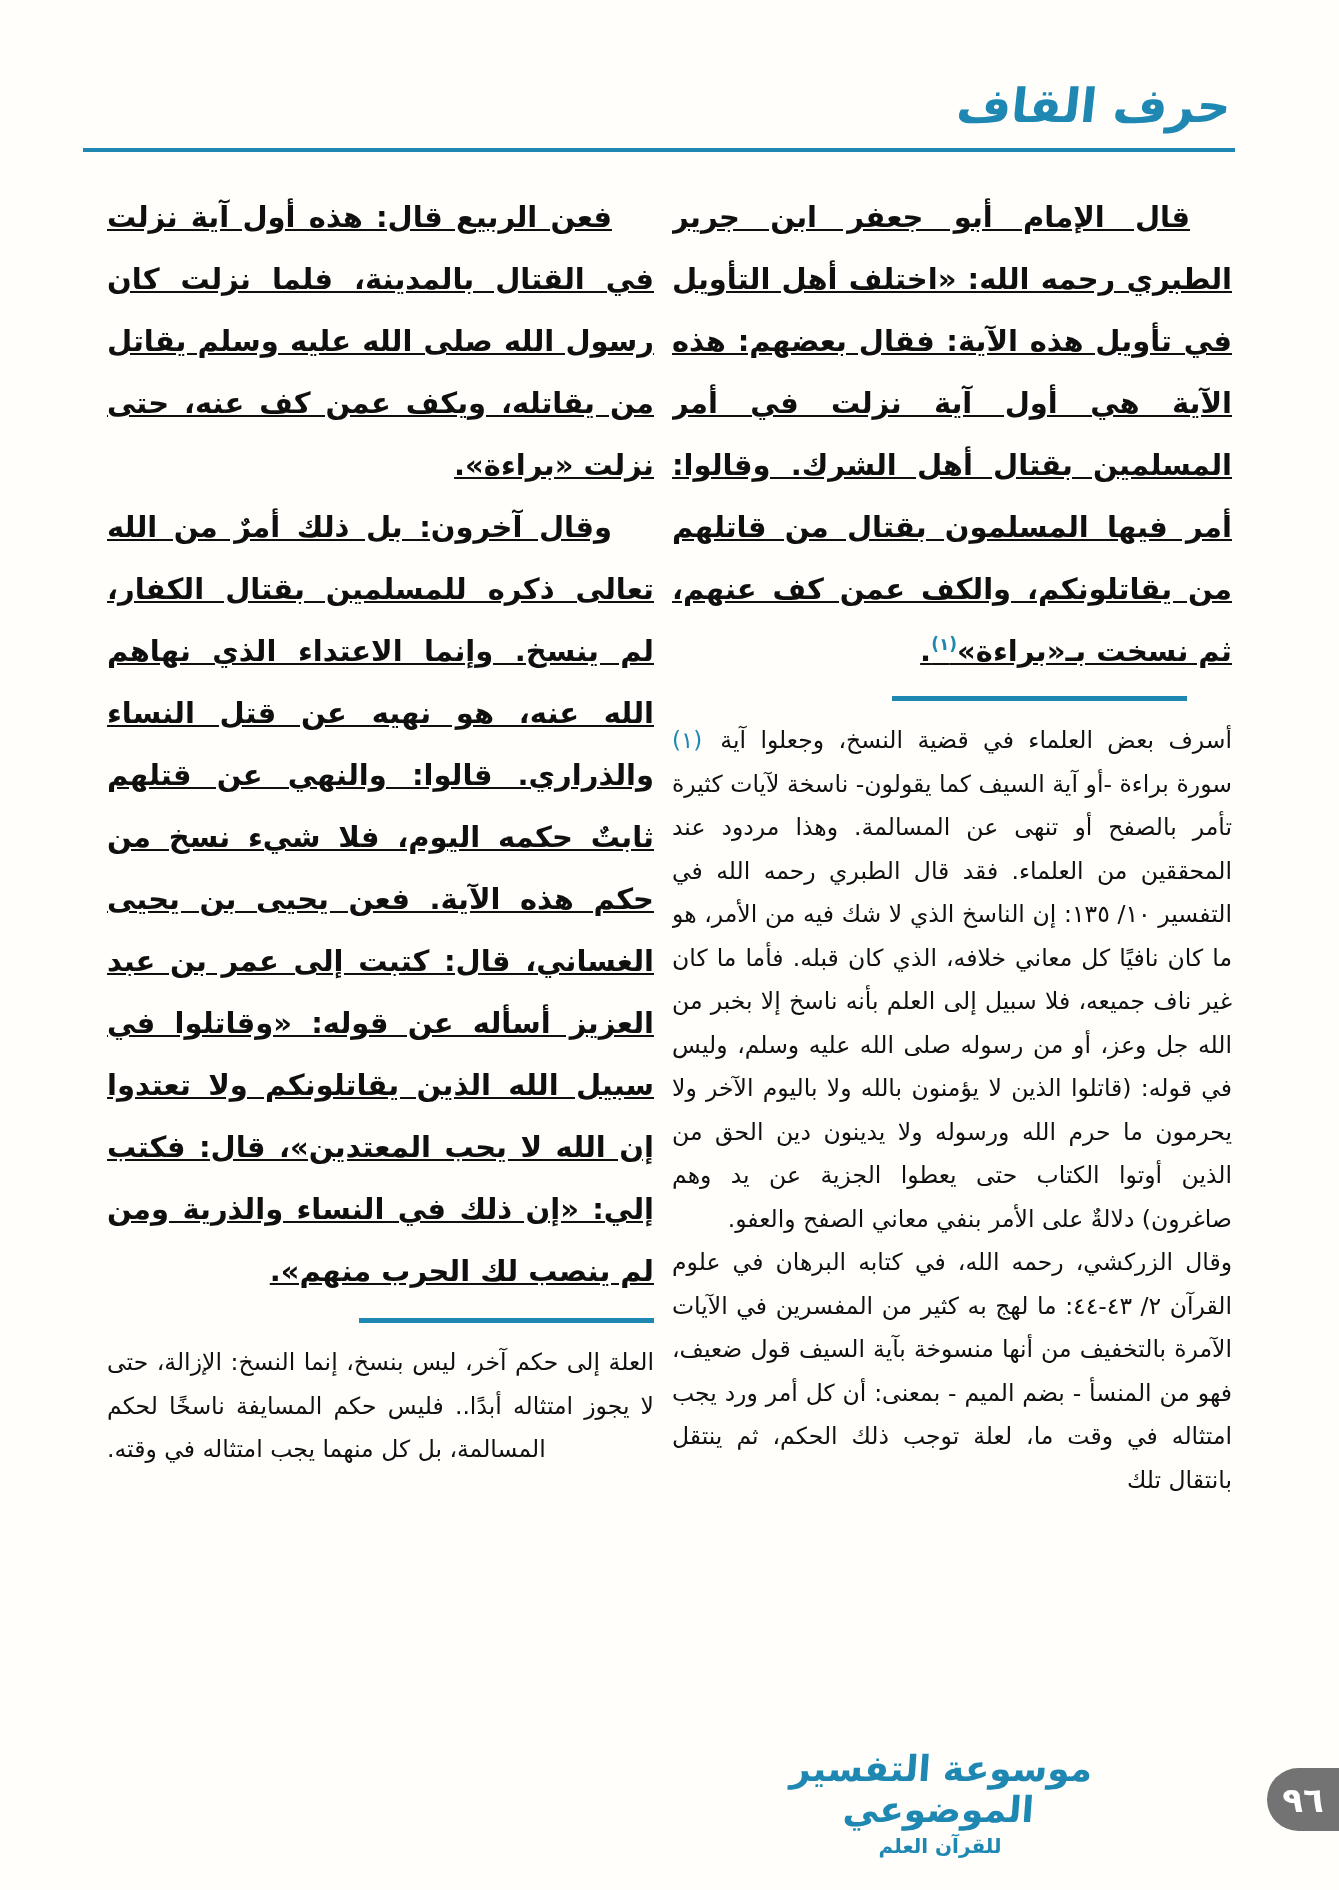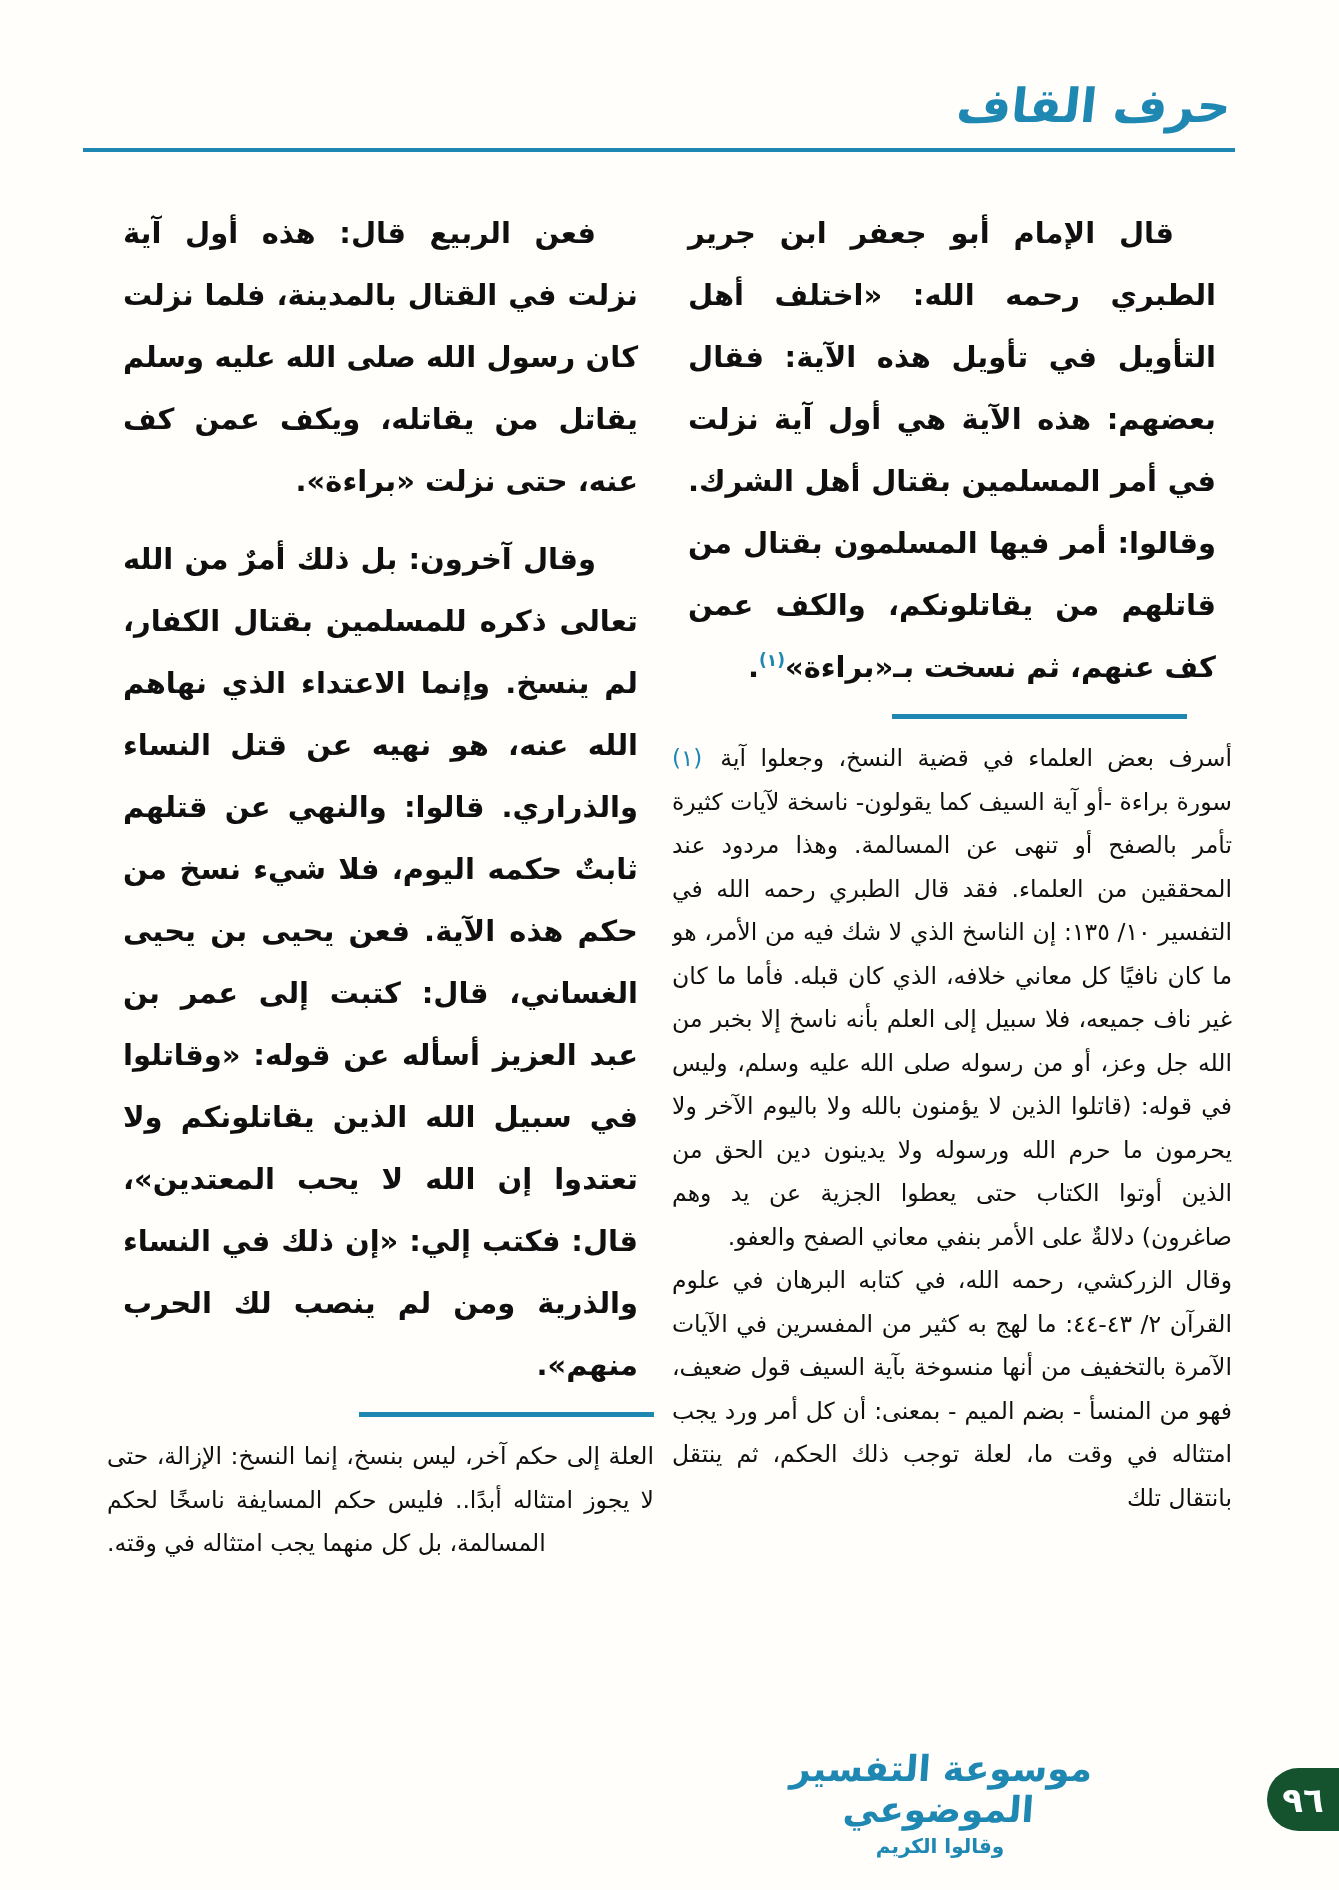--- a/index.html
+++ b/index.html
@@ -26,22 +26,22 @@
   }
   
   .columns{
     position:absolute;top:186px;right:107px;
     width:1125px;display:flex;gap:18px;direction:rtl;
   }
   .col{height:1578px;overflow:hidden;}
   .col-right{width:560px;}
   .col-left{width:547px;}
   p.main{
-    margin:16px;font-size:29px;font-weight:bold;
-    line-height:62px;text-align:justify;text-indent:42px;
+    margin:0;font-size:29px;font-weight:bold;
+    line-height:62px;text-align:justify;text-indent:42px;text-decoration:underline;
   }
   .verse{color:#1e87b2;font-size:31px;}
   .verse-ref{font-size:23px;}
   sup.fnref{
     color:#1e87b2;font-size:17px;font-weight:bold;
     line-height:0;vertical-align:super;
   }
   
   .fnsep{height:5px;background:#1e87b2;width:295px;}
   .fnsep-right{margin:14px 45px 18px auto;}
@@ -58,21 +58,21 @@
   .fnbold{font-weight:normal;}
   
   .footer-logo{
     position:absolute;bottom:32px;right:199px;width:400px;
     text-align:center;color:#1e87b2;line-height:1.15;
   }
   .footer-logo .logo1{font-size:36px;font-weight:bold;transform:skewX(-4deg);}
   .footer-logo .logo2{font-size:20px;font-weight:bold;margin-top:4px;}
   .page-badge{
     position:absolute;top:1768px;right:0;
-    width:72px;height:63px;background:#14532d;
+    width:72px;height:63px;background:#737373;
     border-radius:32px 0 0 32px;
     display:flex;align-items:center;justify-content:center;
   }
   .page-badge span{color:#ffffff;font-size:34px;font-weight:bold;}
 </style>
 </head>
 <body>
 
 <div class="page">
 
@@ -105,20 +105,20 @@
       <div>
         <p class="fn lastleft">العلة إلى حكم آخر، ليس بنسخ، إنما النسخ: الإزالة، حتى لا يجوز امتثاله أبدًا.. فليس حكم المسايفة ناسخًا لحكم المسالمة، بل كل منهما يجب امتثاله في وقته.</p>
 
       </div>
     </div>
 
   </div>
 
   <div class="footer-logo">
     <div class="logo1">موسوعة التفسير الموضوعي</div>
-    <div class="logo2">وقالوا الكريم</div>
+    <div class="logo2">للقرآن العلم</div>
   </div>
 
   <div class="page-badge">
     <span>٩٦</span>
   </div>
 
 </div>
 
 </body></html>

